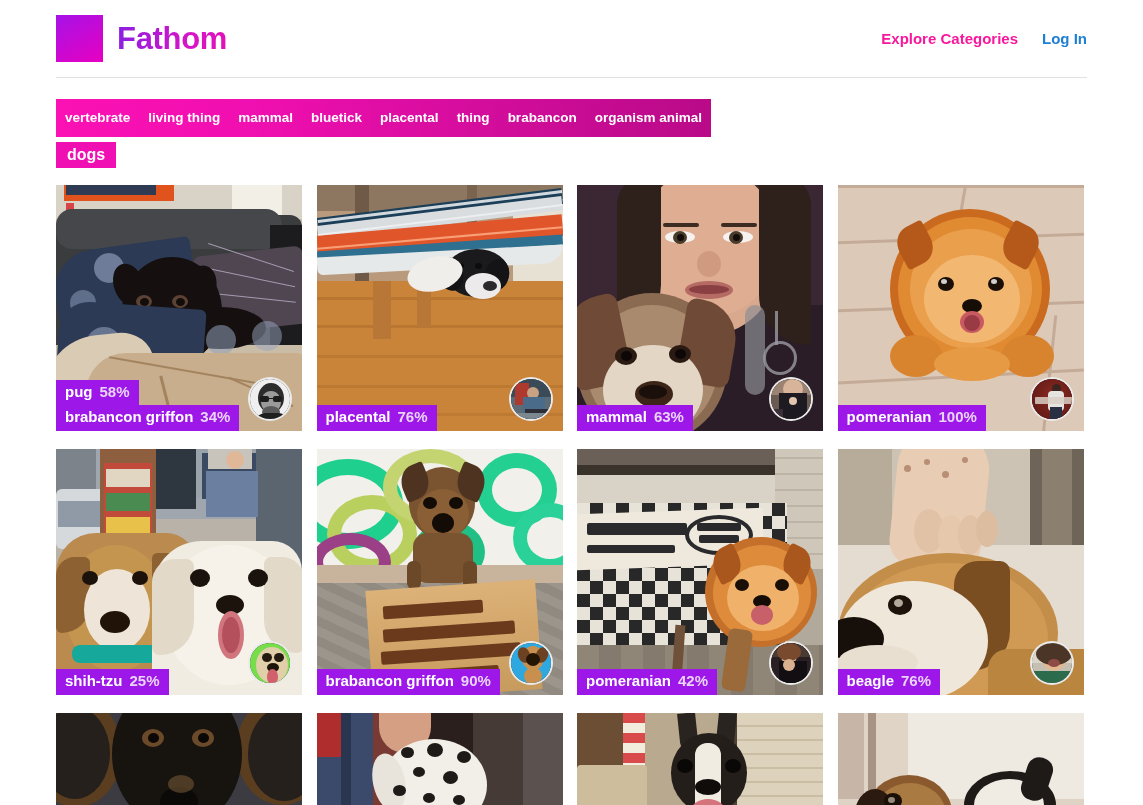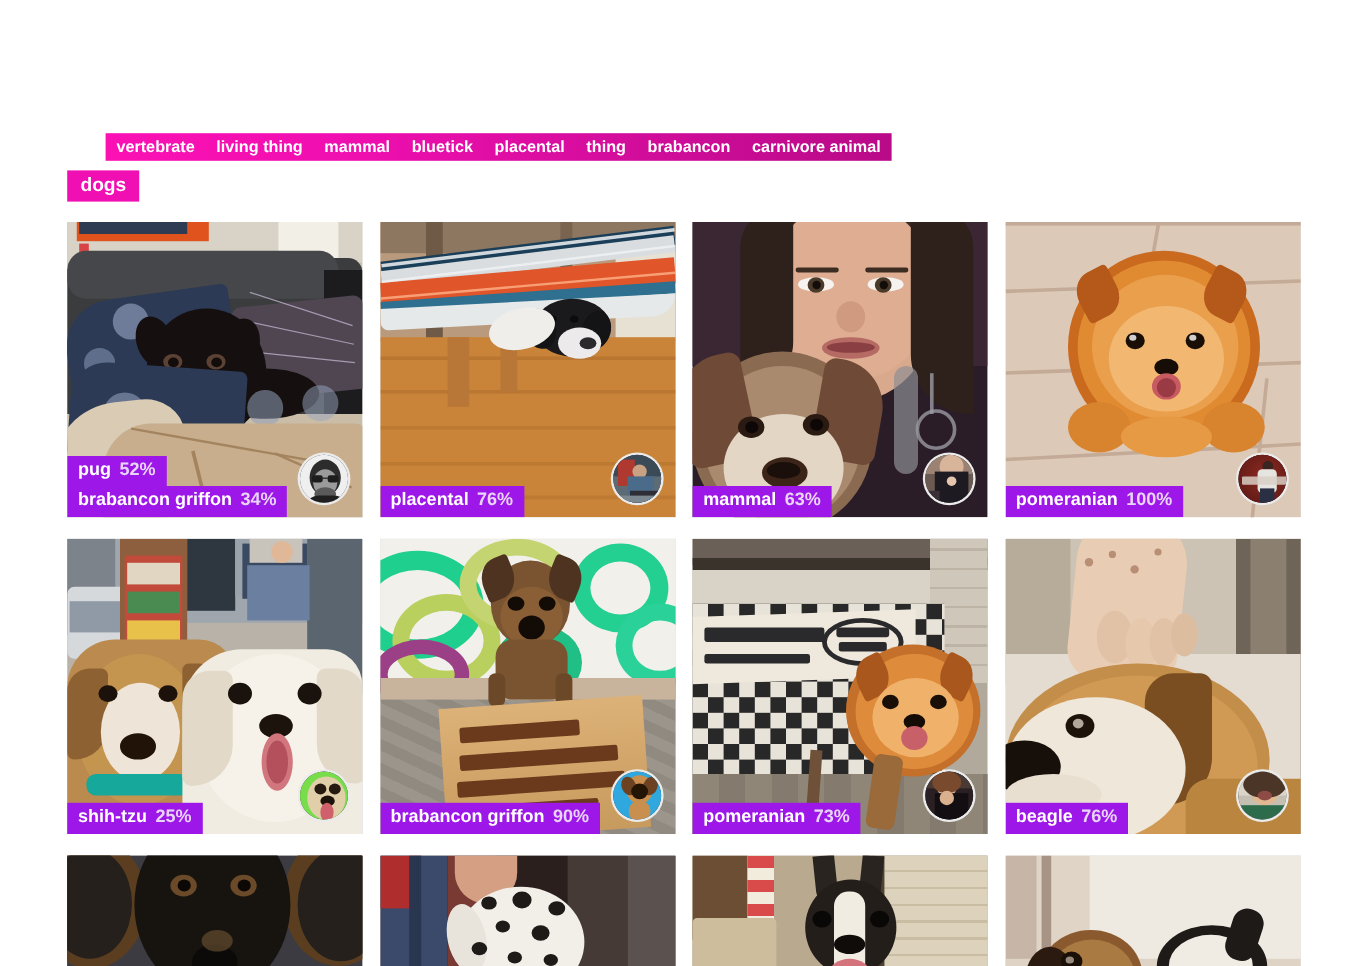--- a/index.html
+++ b/index.html
@@ -39,24 +39,23 @@
   .header-nav { display: flex; align-items: center; gap: 24px; }
   .nav-link {
     font-size: 15px; font-weight: bold; text-decoration: none;
     cursor: pointer;
   }
   .nav-explore { color: #f8189e; }
   .nav-login { color: #1f7fd4; }
 
   
   .tagbar {
-    position: absolute; left: 56px; top: 111px;
-    display: flex; height: 23px;
+    position: absolute; left: 56px; top: 99px;
+    display: flex; height: 38px;
     background: linear-gradient(90deg, #fb11b4 0%, #f00fb0 30%, #d60d9e 62%, #b90a88 100%);
-    margin-left: 32px;
   }
   .tagbar .tag {
     display: flex; align-items: center;
     padding: 0 9px;
     color: #ffffff; font-size: 13.5px; font-weight: bold;
     white-space: nowrap; cursor: pointer; line-height: 1;
   }
   .subtag-row { position: absolute; left: 56px; top: 142px; }
   .subtag {
     display: inline-flex; align-items: center;
@@ -111,30 +110,40 @@
   
   .bg { position:absolute; inset:0; }
   .el { position:absolute; }
   .rnd { border-radius: 50%; }
 </style>
 </head>
 <body>
 
 <div id="page">
 
+  <div class="header">
+    <div class="brand">
+      <span class="logo-mark"></span>
+      <span class="brand-name">Fathom</span>
+    </div>
+    <div class="header-nav">
+      <a class="nav-link nav-explore">Explore Categories</a>
+      <a class="nav-link nav-login">Log In</a>
+    </div>
+  </div>
 
   <div class="tagbar">
     <span class="tag">vertebrate</span>
     <span class="tag">living thing</span>
     <span class="tag">mammal</span>
     <span class="tag">bluetick</span>
     <span class="tag">placental</span>
     <span class="tag">thing</span>
     <span class="tag">brabancon</span>
-    <span class="tag">carnivore animal</span>
+    <span class="tag">organism animal</span>
   </div>
 
   <div class="subtag-row">
     <span class="subtag">dogs</span>
   </div>
 
   <div class="grid">
 
     <div class="card">
       <div class="photo">
@@ -171,21 +180,21 @@
         <div class="el rnd" style="left:196px;top:136px;width:30px;height:30px;background:#9aa6c0;opacity:.5"></div>
         <div class="el" style="left:-10px;top:150px;width:110px;height:100px;background:#d9cbb4;border-radius:50% 30% 0 0;transform:rotate(-6deg)"></div>
         <div class="el" style="left:30px;top:168px;width:220px;height:90px;background:#c8ae8c;border-radius:40px 10px 0 0"></div>
         <div class="el" style="left:52px;top:186px;width:170px;height:2px;background:#a3845f;transform:rotate(10deg)"></div>
         <div class="el" style="left:110px;top:190px;width:3px;height:56px;background:#a3845f;transform:rotate(-14deg)"></div>
         <div class="el" style="left:170px;top:206px;width:70px;height:2px;background:#a3845f;transform:rotate(24deg)"></div>
       </div>
       <div class="labels">
         <span class="label">
           <span>pug</span>
-          <span class="pct">52%</span>
+          <span class="pct">58%</span>
         </span>
         <span class="label">
           <span>brabancon griffon</span>
           <span class="pct">34%</span>
         </span>
       </div>
       <div class="avatar">
         <div class="av-inner" style="background:#efefef"></div>
         <div class="el rnd" style="left:8px;top:4px;width:26px;height:30px;background:#2c2c2c"></div>
         <div class="el rnd" style="left:11px;top:12px;width:20px;height:22px;background:#9b9b9b"></div>
@@ -470,21 +479,21 @@
         <div class="el rnd" style="left:158px;top:130px;width:14px;height:12px;background:#1a0f06"></div>
         <div class="el rnd" style="left:198px;top:130px;width:14px;height:12px;background:#1a0f06"></div>
         <div class="el rnd" style="left:176px;top:146px;width:18px;height:13px;background:#150c05"></div>
         <div class="el rnd" style="left:174px;top:156px;width:22px;height:20px;background:#c8606a"></div>
         <div class="el" style="left:148px;top:180px;width:24px;height:62px;background:#9a6a3a;transform:rotate(8deg);border-radius:6px"></div>
         <div class="el" style="left:96px;top:176px;width:10px;height:70px;background:#6e5138;transform:rotate(4deg)"></div>
       </div>
       <div class="labels">
         <span class="label">
           <span>pomeranian</span>
-          <span class="pct">73%</span>
+          <span class="pct">42%</span>
         </span>
       </div>
       <div class="avatar">
         <div class="av-inner" style="background:#2a2024"></div>
         <div class="el" style="left:0;top:0;width:44px;height:14px;background:#4a3a34"></div>
         <div class="el rnd" style="left:10px;top:4px;width:16px;height:18px;background:#d8b08c"></div>
         <div class="el rnd" style="left:6px;top:0px;width:24px;height:18px;background:#7a4a2e"></div>
         <div class="el" style="left:8px;top:18px;width:28px;height:26px;background:#120e12"></div>
         <div class="el rnd" style="left:12px;top:16px;width:12px;height:12px;background:#dab18f"></div>
       </div>

